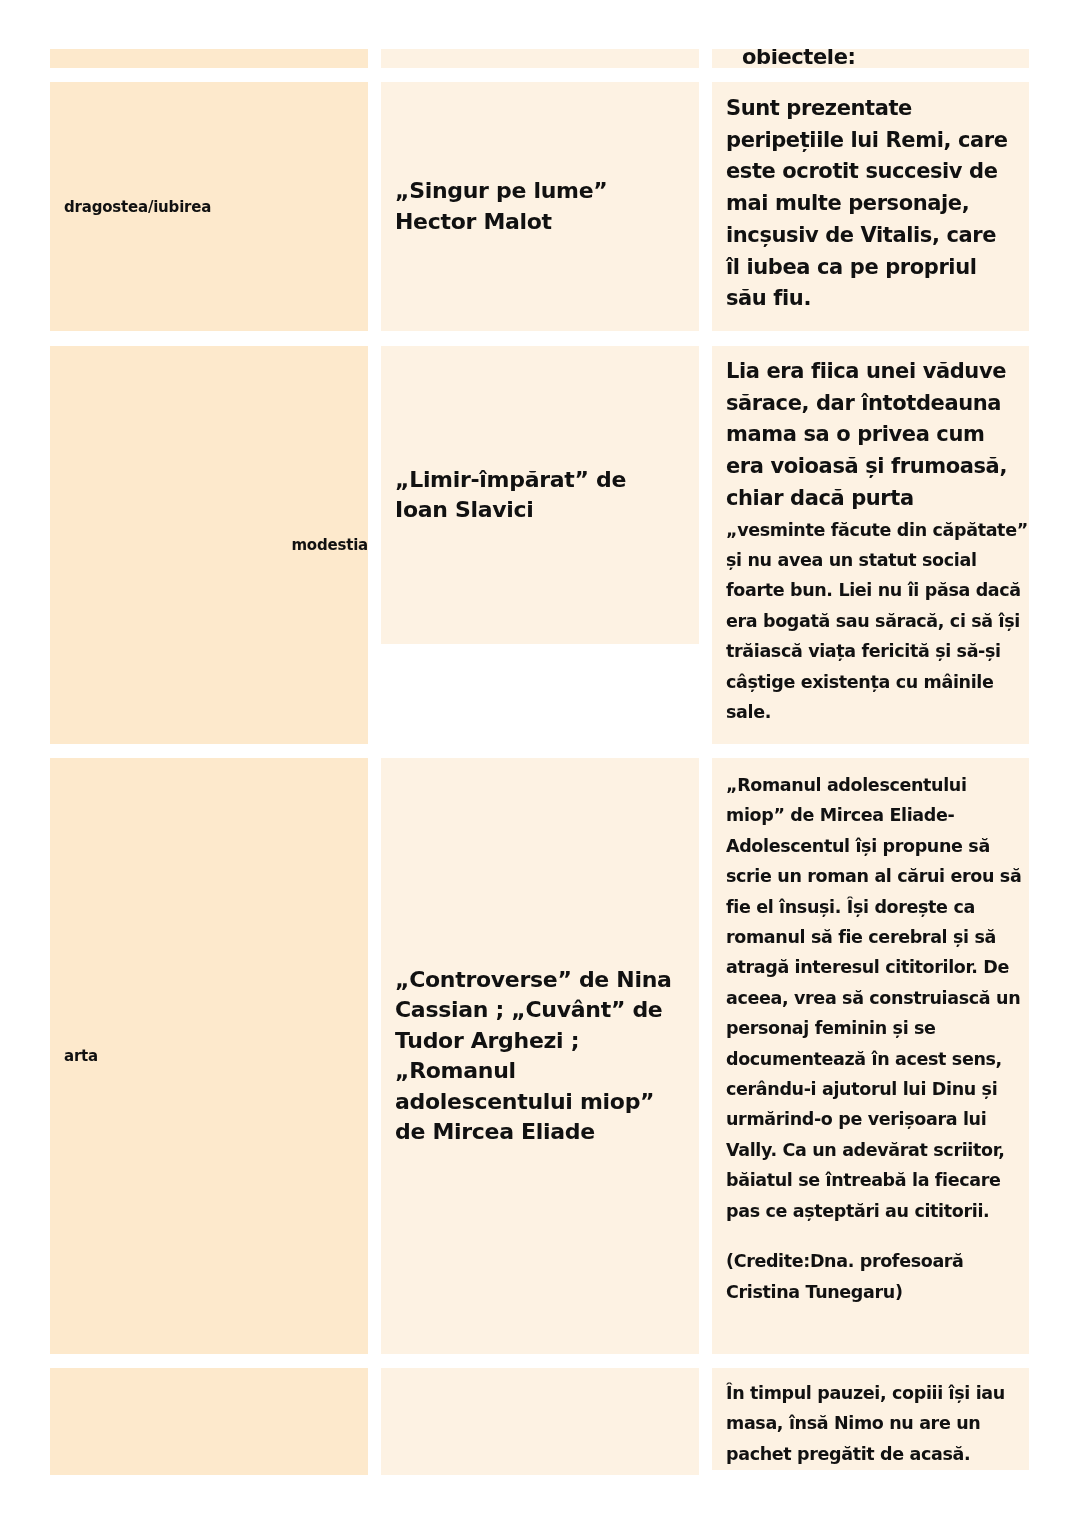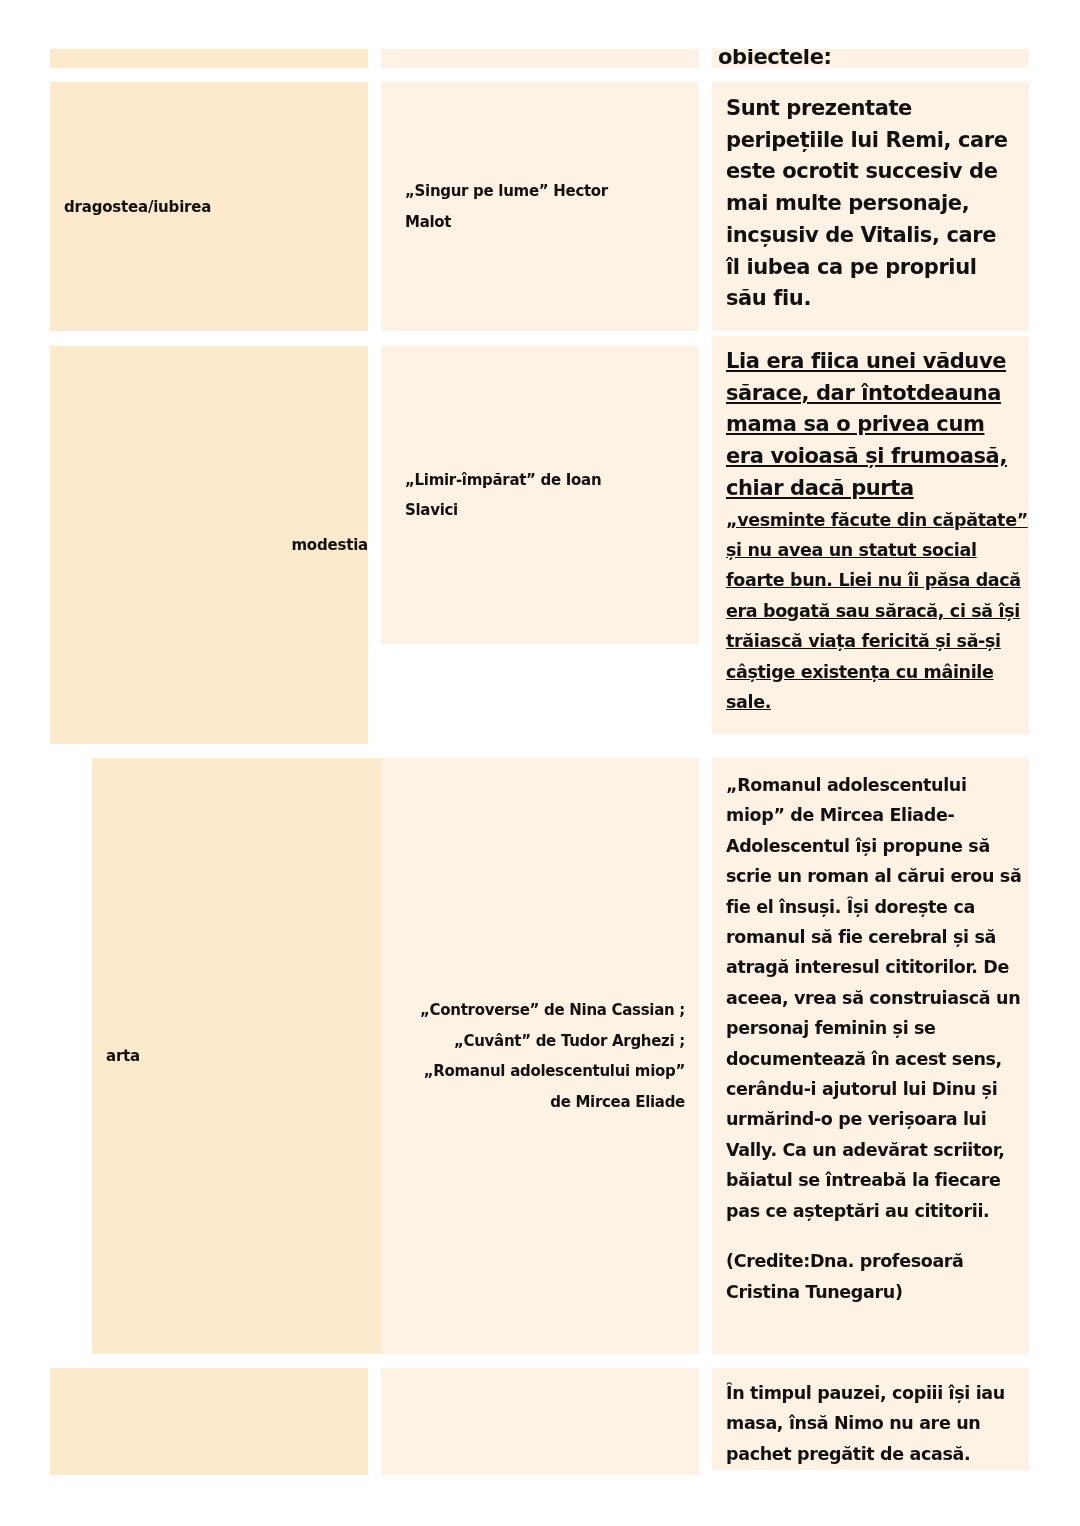--- a/index.html
+++ b/index.html
@@ -28,24 +28,24 @@
       display: flex;
       align-items: center;
     }
     .topic {
       padding-left: 14px;
       font-weight: bold;
       font-size: 15px;
       letter-spacing: -0.2px;
     }
     .work {
-      padding-left: 24px;
+      padding-left: 14px;
       padding-right: 14px;
       font-weight: bold;
-      font-size: 15px;
+      font-size: 22px;
       line-height: 30.5px;
       letter-spacing: -0.3px;
     }
     .desc-lg {
       padding: 12px 14px 0 14px;
       font-weight: bold;
       font-size: 21px;
       line-height: 31.7px;
       letter-spacing: -0.4px;
     }
@@ -57,21 +57,21 @@
       letter-spacing: -0.35px;
     }
     .desc-block p {
       margin: 0;
     }
     .credits {
       margin-top: 20px !important;
     }
     .partial-text {
       position: absolute;
-      left: 6px;
+      left: 30px;
       top: -4px;
       font-weight: bold;
       font-size: 21px;
       letter-spacing: -0.4px;
     }
   </style>
 </head>
 <body>
 
 <div class="cell c1" style="top:49px;height:19px;"></div>
@@ -89,32 +89,32 @@
 <div class="cell c3" style="top:82px;height:249px;">
   <div class="desc-lg" style="padding-top:11px;">Sunt prezentate peripețiile lui Remi, care este ocrotit succesiv de mai multe personaje, incșusiv de Vitalis, care îl iubea ca pe propriul său fiu.</div>
 </div>
 
 <div class="cell c1 vcenter" style="top:346px;height:398px;justify-content:flex-end;">
   <span class="topic">modestia</span>
 </div>
 <div class="cell c2 vcenter" style="top:346px;height:298px;">
   <span class="work" style="width:250px;">„Limir-împărat” de Ioan Slavici</span>
 </div>
-<div class="cell c3" style="top:336px;height:398px;text-decoration:underline;">
+<div class="cell c3" style="top:346px;height:398px;">
   <div class="desc-block">
     <p class="desc-lg" style="padding-top:10px;">Lia era fiica unei văduve sărace, dar întotdeauna mama sa o privea cum era voioasă și frumoasă, chiar dacă purta</p>
     <p class="desc-sm" style="margin-top:0;">„vesminte făcute din căpătate”  și nu avea un statut social foarte bun. Liei nu îi păsa dacă era bogată sau săracă, ci să își trăiască viața fericită și să-și câștige existența cu mâinile sale.</p>
   </div>
 </div>
 
-<div class="cell c1 vcenter" style="top:758px;height:596px;margin-left:42px;">
+<div class="cell c1 vcenter" style="top:758px;height:596px;">
   <span class="topic">arta</span>
 </div>
 <div class="cell c2 vcenter" style="top:758px;height:596px;">
-  <span class="work" style="width:290px;text-align:right;">„Controverse” de Nina Cassian ; „Cuvânt” de Tudor Arghezi ; „Romanul adolescentului miop” de Mircea Eliade</span>
+  <span class="work" style="width:290px;">„Controverse” de Nina Cassian ; „Cuvânt” de Tudor Arghezi ; „Romanul adolescentului miop” de Mircea Eliade</span>
 </div>
 <div class="cell c3" style="top:758px;height:596px;">
   <div class="desc-block" style="padding-top:12px;">
     <p class="desc-sm">„Romanul adolescentului miop” de Mircea Eliade-Adolescentul își propune să scrie un roman al cărui erou să fie el însuși. Își dorește ca romanul să fie cerebral și să atragă interesul cititorilor. De aceea, vrea să construiască un personaj feminin și se documentează în acest sens, cerându-i ajutorul lui Dinu și urmărind-o pe verișoara lui Vally. Ca un adevărat scriitor, băiatul se întreabă la fiecare pas ce așteptări au cititorii.</p>
     <p class="desc-sm credits">(Credite:Dna. profesoară Cristina Tunegaru)</p>
   </div>
 </div>
 
 <div class="cell c1" style="top:1368px;height:107px;"></div>
 <div class="cell c2" style="top:1368px;height:107px;"></div>

